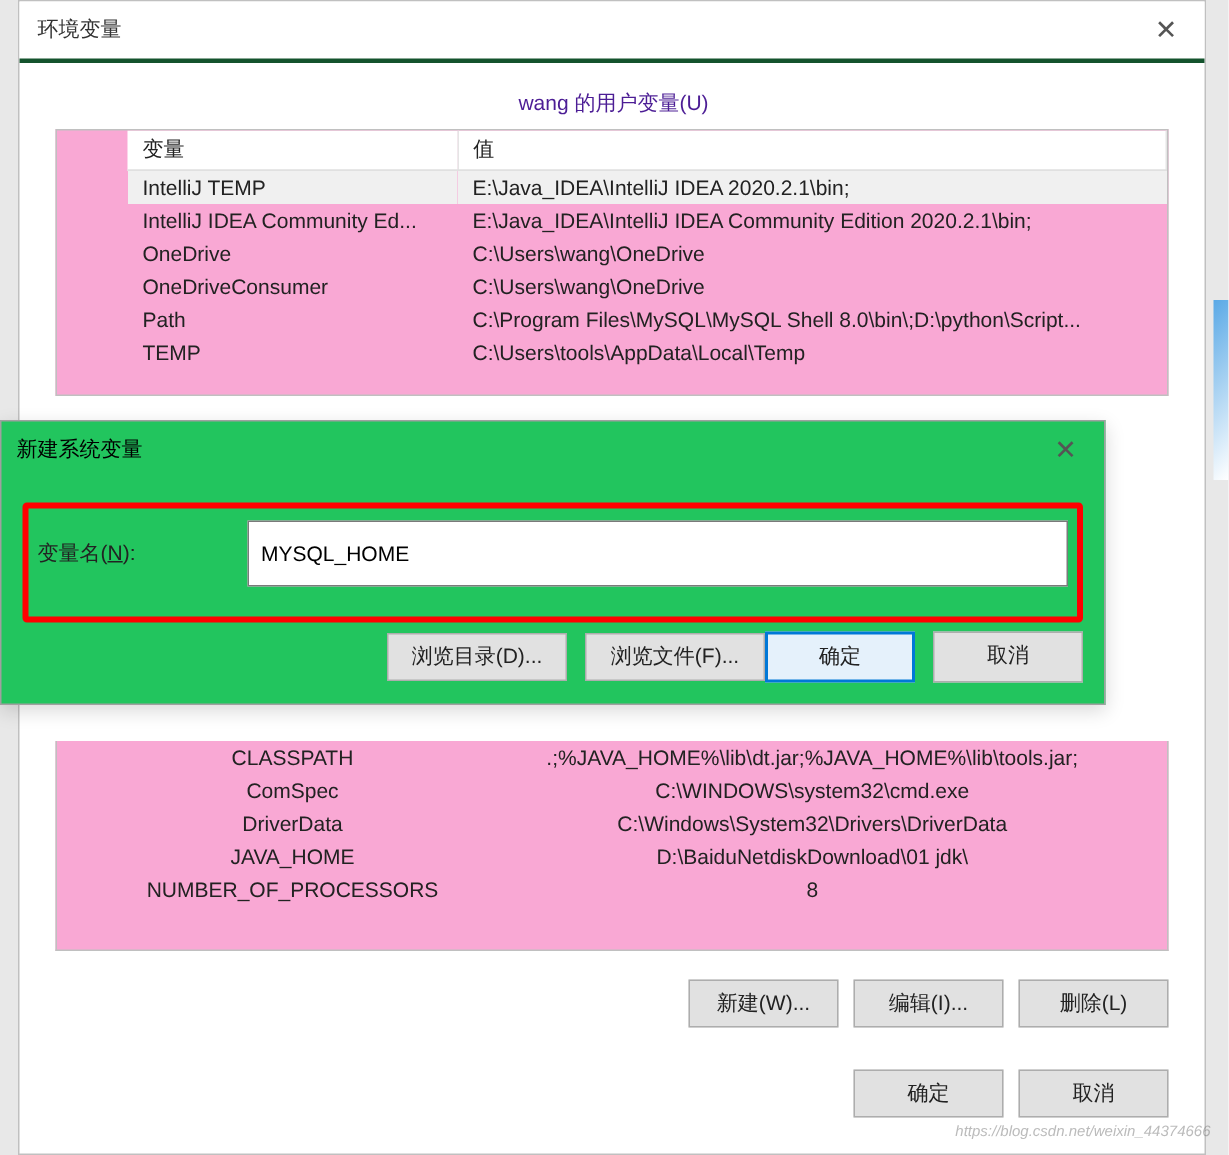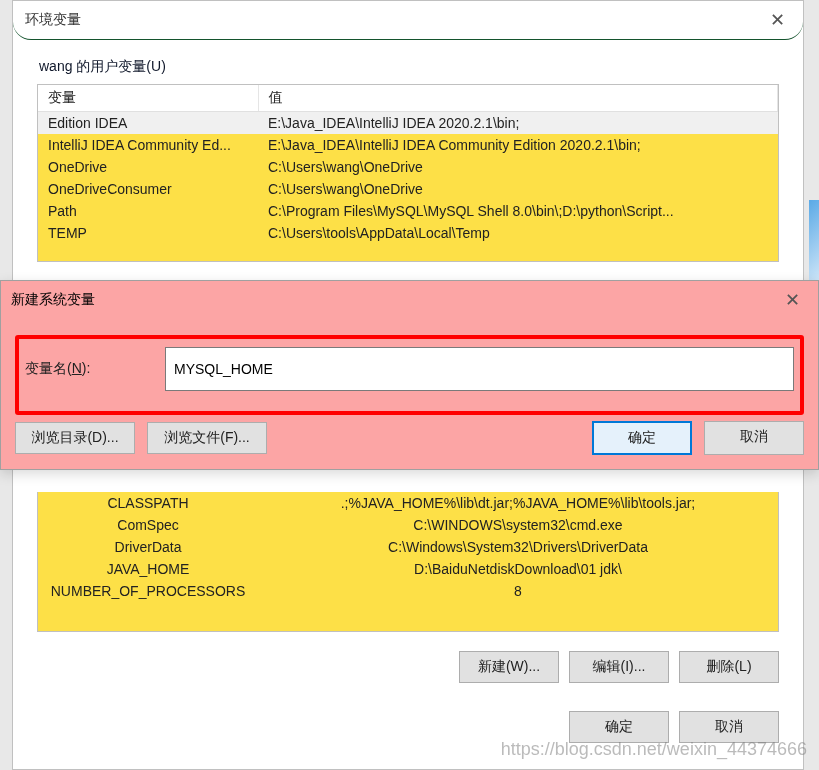--- a/index.html
+++ b/index.html
@@ -25,44 +25,45 @@
       top: 0;
       width: 792px;
       height: 770px;
     }
     .titlebar {
       display: flex;
       justify-content: space-between;
       align-items: center;
       padding: 6px 10px 6px 12px;
       background: #ffffff;
-      border-bottom: 1px solid #14532d;
+      border-bottom: 3px solid #14532d;
       font-size: 14px;
       color: #333;
-      border-radius: 18px;
     }
     .close-btn {
       font-size: 18px;
       color: #555;
       cursor: pointer;
       padding: 2px 8px;
     }
     .group-label {
       font-size: 14px;
-      color: #0f172a;
+      color: #4c1d95;
       margin: 0 0 8px 2px;
+      text-align: center;
     }
     .content {
       padding: 18px 24px 10px 24px;
     }
     .table-wrap {
       border: 1px solid #c0c0c0;
-      background: #fde047;
+      background: #f9a8d4;
       height: 178px;
       overflow: hidden;
+      padding-left: 47px;
     }
     .system-table-wrap {
       height: 140px;
       text-align: center;
     }
     .tbl {
       width: 100%;
       border-collapse: collapse;
       font-size: 14px;
       color: #222;
@@ -104,22 +105,22 @@
       cursor: pointer;
     }
     .btn-primary {
       border: 2px solid #0078d7;
       background: #e5f1fb;
     }
     
     .dialog-new {
       left: 0;
       top: 280px;
-      width: 819px;
-      background: #fca5a5;
+      width: 737px;
+      background: #22c55e;
       border: 1px solid #a0a0a0;
       box-shadow: 0 4px 12px rgba(0,0,0,0.15);
     }
     .titlebar-new {
       display: flex;
       justify-content: space-between;
       align-items: center;
       padding: 6px 10px 6px 10px;
       font-size: 14px;
     }
@@ -148,38 +149,39 @@
       border: 1px solid #0078d7;
       outline: 1px solid #0078d7;
     }
     .red-box {
       border: 4px solid #ff0000;
       border-radius: 3px;
       padding: 8px 6px 2px 6px;
     }
     .btn-row-new {
       display: flex;
-      justify-content: space-between;
+      justify-content: flex-end;
       align-items: center;
       margin-top: 6px;
     }
     .btn-row-new-left {
       display: flex;
       gap: 12px;
     }
     .btn-row-new-right {
       display: flex;
       gap: 12px;
     }
     .watermark {
       position: absolute;
       right: 12px;
       bottom: 10px;
       color: rgba(120,120,120,0.5);
-      font-size: 18px;
+      font-size: 10px;
+      font-style: italic;
       pointer-events: none;
     }
     .bg-stripe {
       position: absolute;
       right: 0;
       top: 200px;
       width: 10px;
       height: 120px;
       background: linear-gradient(135deg, #5aa9e6 0%, #fff 100%);
       z-index: 0;
@@ -204,21 +206,21 @@
             <col class="col-val">
           </colgroup>
         <thead>
           <tr>
             <th>变量</th>
             <th>值</th>
           </tr>
         </thead>
         <tbody>
           <tr class="selected">
-            <td>Edition IDEA</td>
+            <td>IntelliJ TEMP</td>
             <td>E:\Java_IDEA\IntelliJ IDEA 2020.2.1\bin;</td>
           </tr>
           <tr>
             <td>IntelliJ IDEA Community Ed...</td>
             <td>E:\Java_IDEA\IntelliJ IDEA Community Edition 2020.2.1\bin;</td>
           </tr>
           <tr>
             <td>OneDrive</td>
             <td>C:\Users\wang\OneDrive</td>
           </tr>

